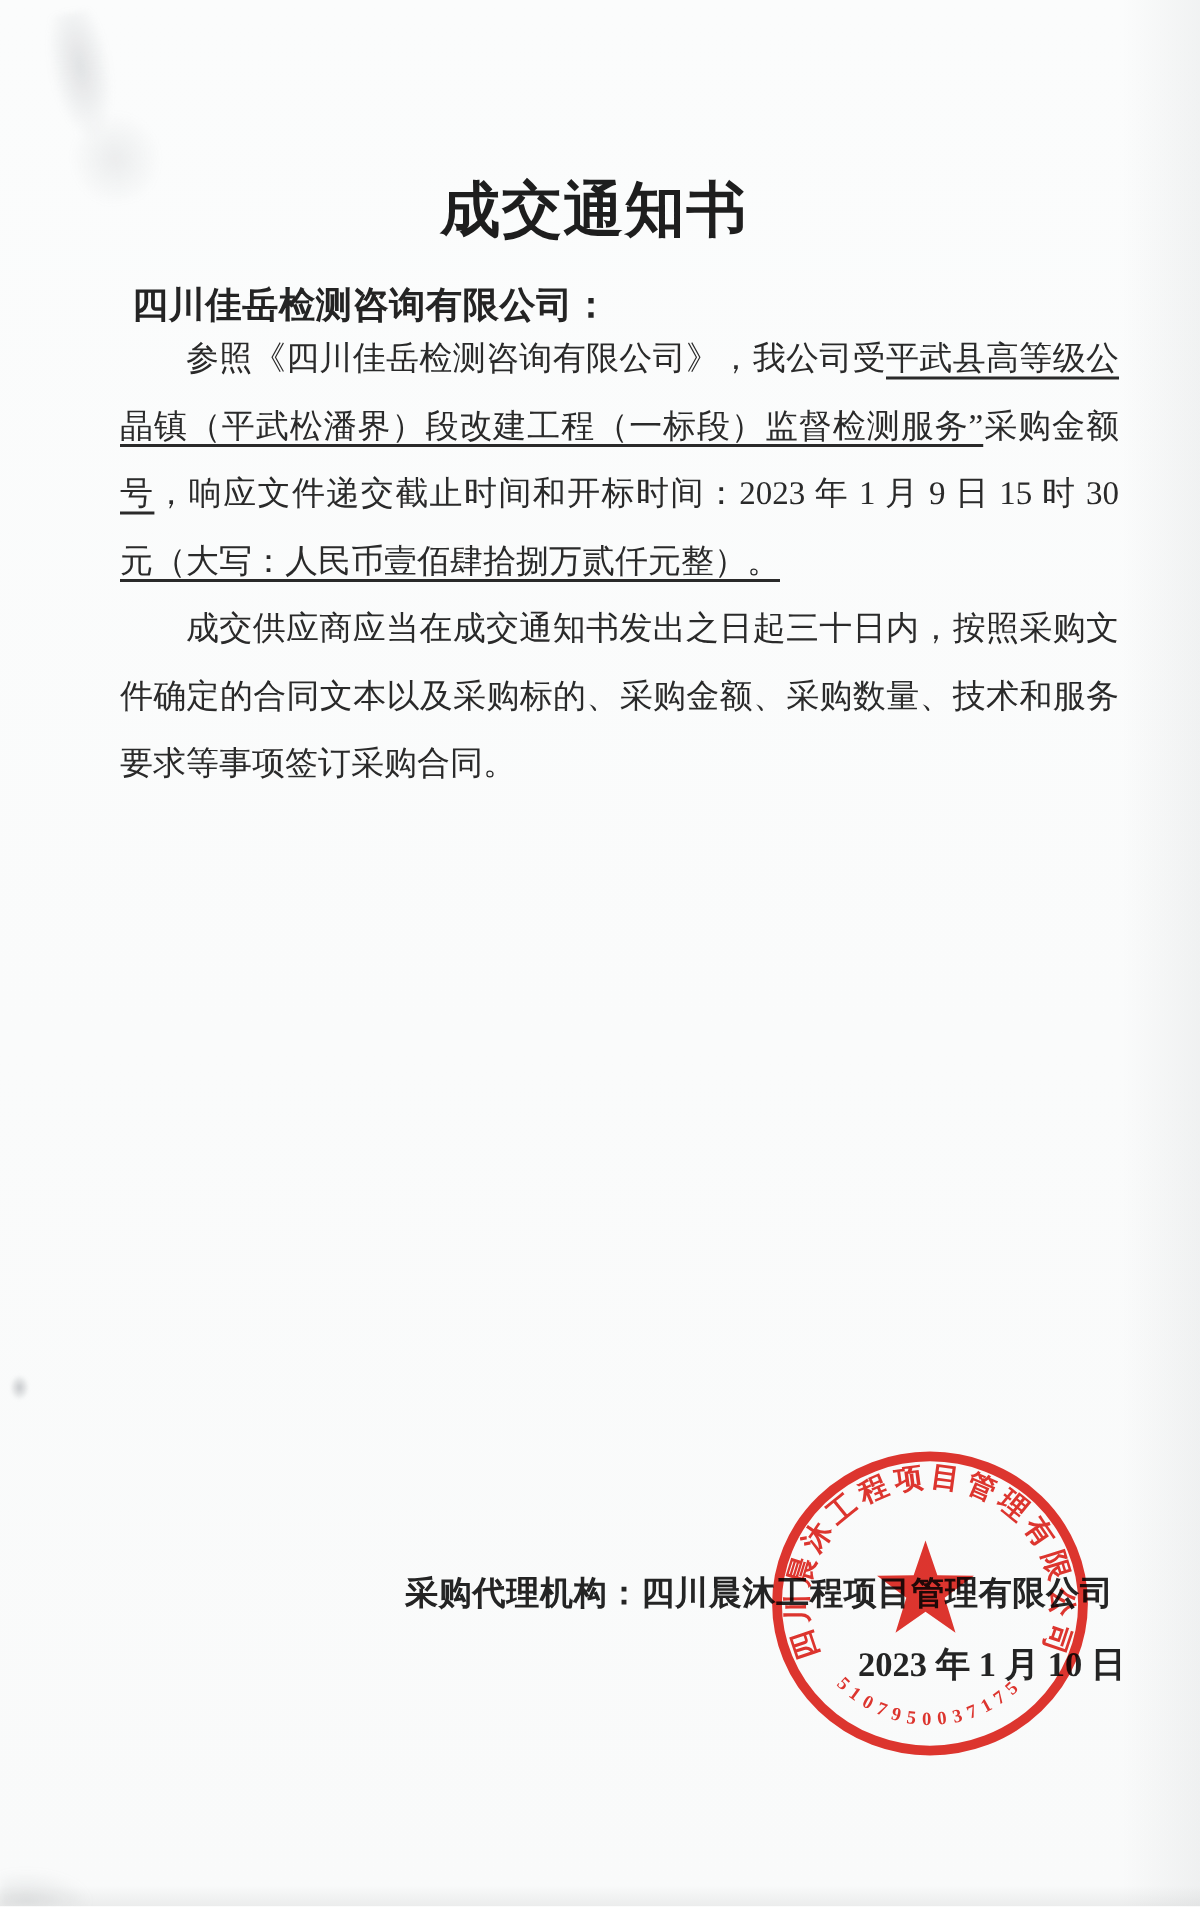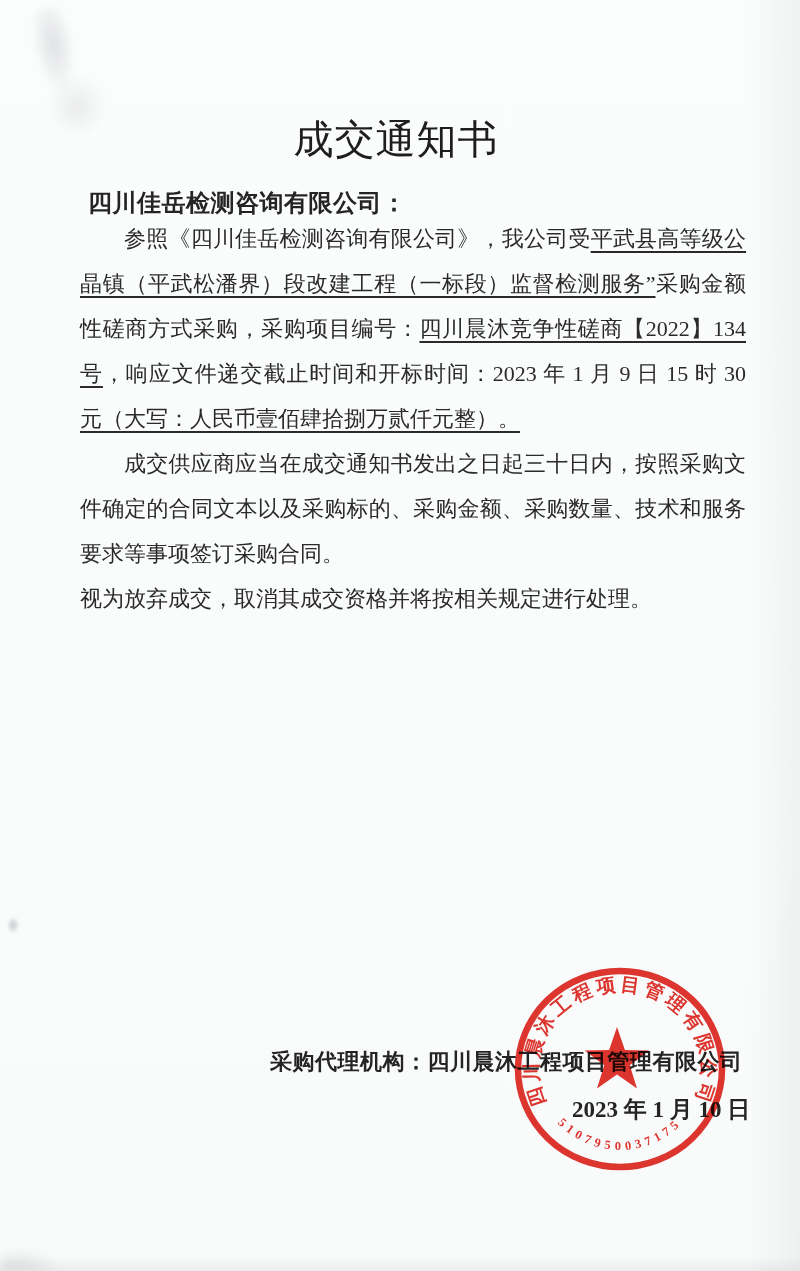--- a/index.html
+++ b/index.html
@@ -33,21 +33,21 @@
     background:linear-gradient(to bottom,rgba(150,152,152,0),rgba(148,150,150,.14));
   }
   .corner-bl{
     position:absolute;left:0;bottom:0;width:96px;height:34px;
     background:radial-gradient(ellipse 60% 80% at 18% 90%,rgba(138,142,145,.20),rgba(138,142,145,0) 75%);
     filter:blur(3px);
   }
   
   .doc-title{
     position:absolute;left:0;top:112px;width:792px;
-    text-align:center;font-size:40px;font-weight:400;letter-spacing:1px;
+    text-align:center;font-size:40px;font-weight:700;letter-spacing:1px;
     color:#1e1e1e;
   }
   .addressee{
     position:absolute;left:88px;top:187px;
     font-family:"Liberation Sans",sans-serif;
     font-size:24px;font-weight:700;letter-spacing:.5px;color:#242424;
   }
   .body-block{
     position:absolute;left:80px;top:216px;width:666px;
     font-size:22px;color:#2a2a2a;
@@ -88,27 +88,25 @@
   <div class="bottom-band"></div>
   <div class="corner-bl"></div>
 
   <div class="doc-title">成交通知书</div>
 
   <div class="addressee">四川佳岳检测咨询有限公司：</div>
 
   <div class="body-block" id="body-lines">
       <div class="line j indent"><span>参照《四川佳岳检测咨询有限公司》，我公司受</span><span class="u">平武县高等级公</span></div>
       <div class="line j"><span class="u">晶镇（平武松潘界）段改建工程（一标段）监督检测服务”</span><span>采购金额</span></div>
-      <div class="line j"><span>性磋商方式采购，采购项目编号：</span><span class="u">四川晨沐竞争性磋商【2022】134</span></div>
       <div class="line j"><span class="u">号</span><span>，响应文件递交截止时间和开标时间：2023 年 1 月 9 日 15 时 30</span></div>
       <div class="line"><span class="u">元（大写：人民币壹佰肆拾捌万贰仟元整）。</span></div>
       <div class="line j indent"><span>成交供应商应当在成交通知书发出之日起三十日内，按照采购文</span></div>
       <div class="line j"><span>件确定的合同文本以及采购标的、采购金额、采购数量、技术和服务</span></div>
       <div class="line"><span>要求等事项签订采购合同。</span></div>
-      <div class="line"><span>视为放弃成交，取消其成交资格并将按相关规定进行处理。</span></div>
     </div>
 
   <div class="footer-agency">采购代理机构：四川晨沐工程项目管理有限公司</div>
   <div class="footer-date">2023 年 1 月 10 日</div>
 
   <div class="seal" style="color: rgb(224, 36, 29);">
     <svg viewBox="0 0 216 212">
       <ellipse cx="108" cy="105" rx="102" ry="98" fill="none" stroke="currentColor" stroke-width="6.5"></ellipse>
       <defs>
         <path id="seal-top-arc" d="M 33.7,138 A 82,78 0 1 1 182.3,138" fill="none"></path>

